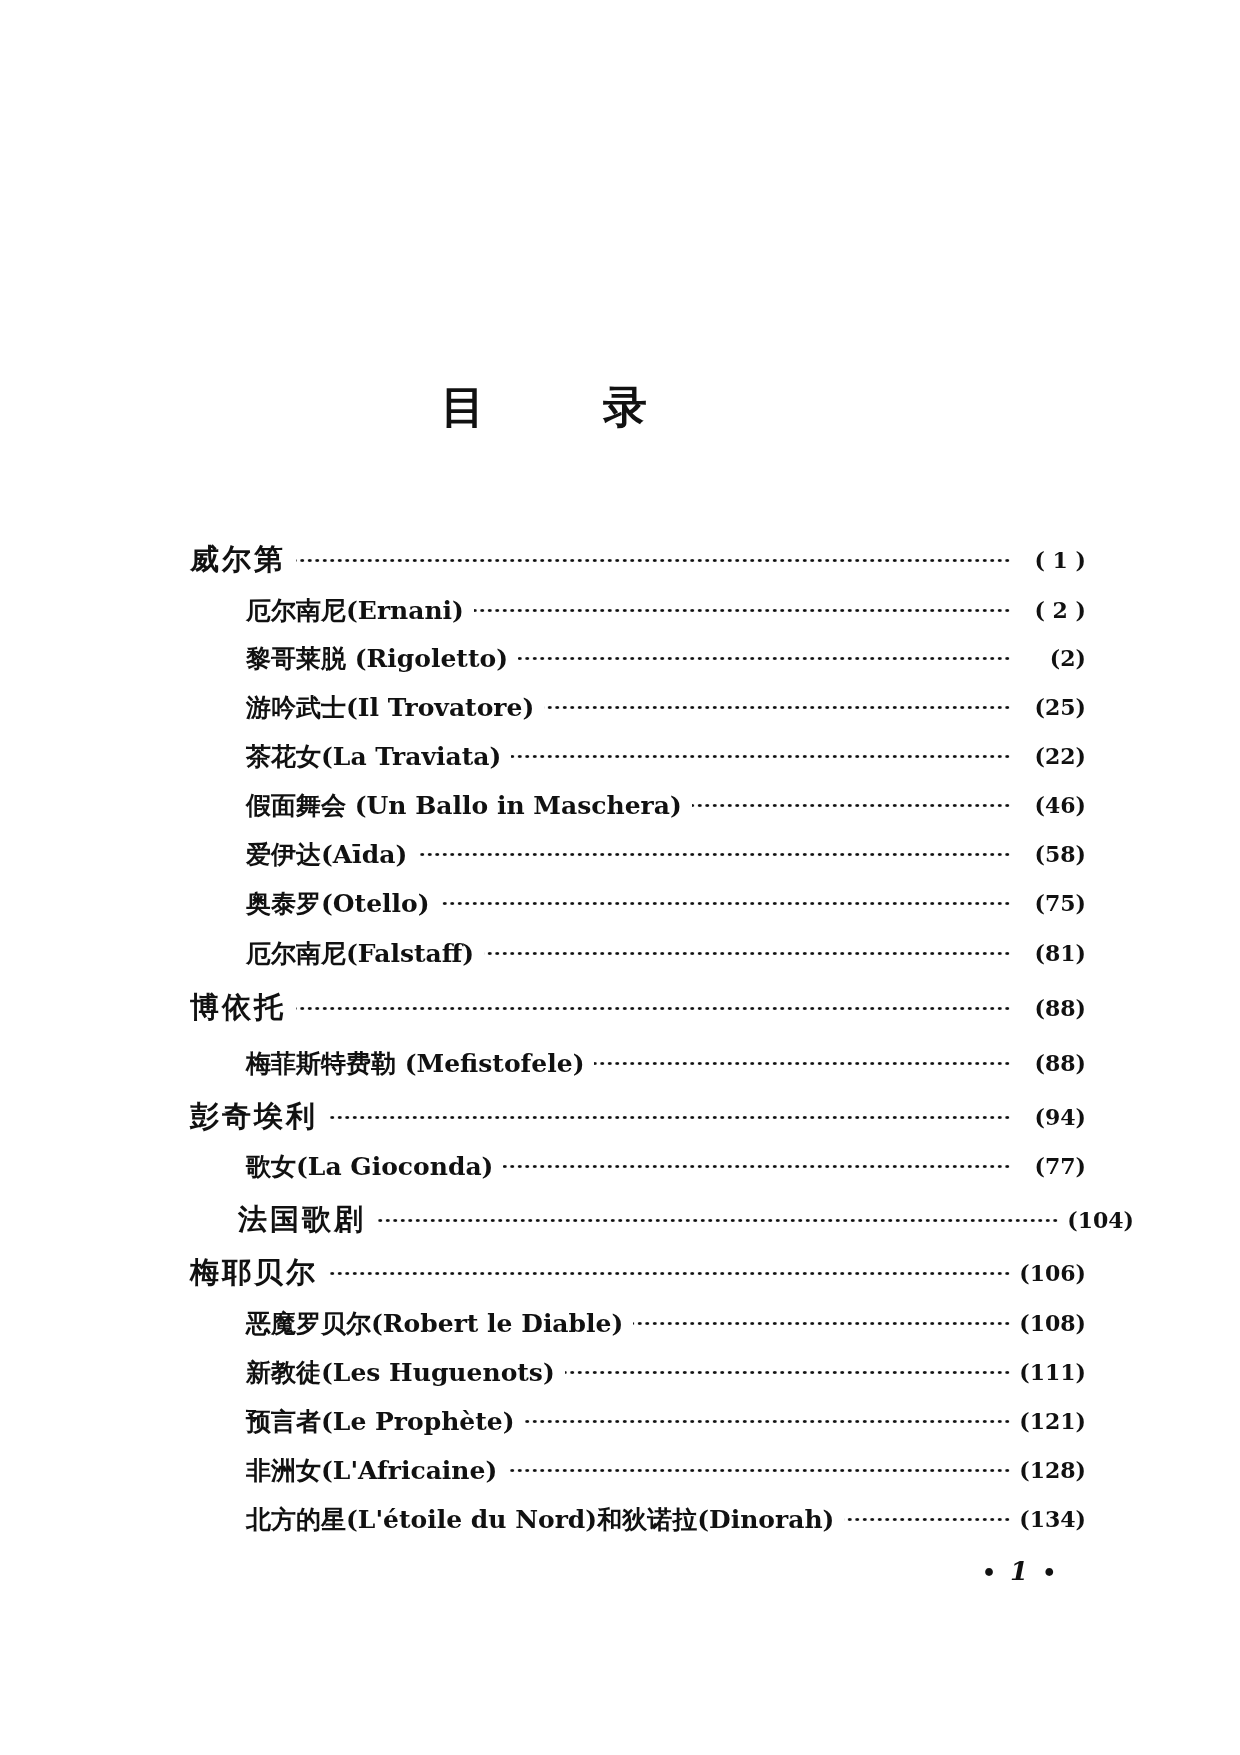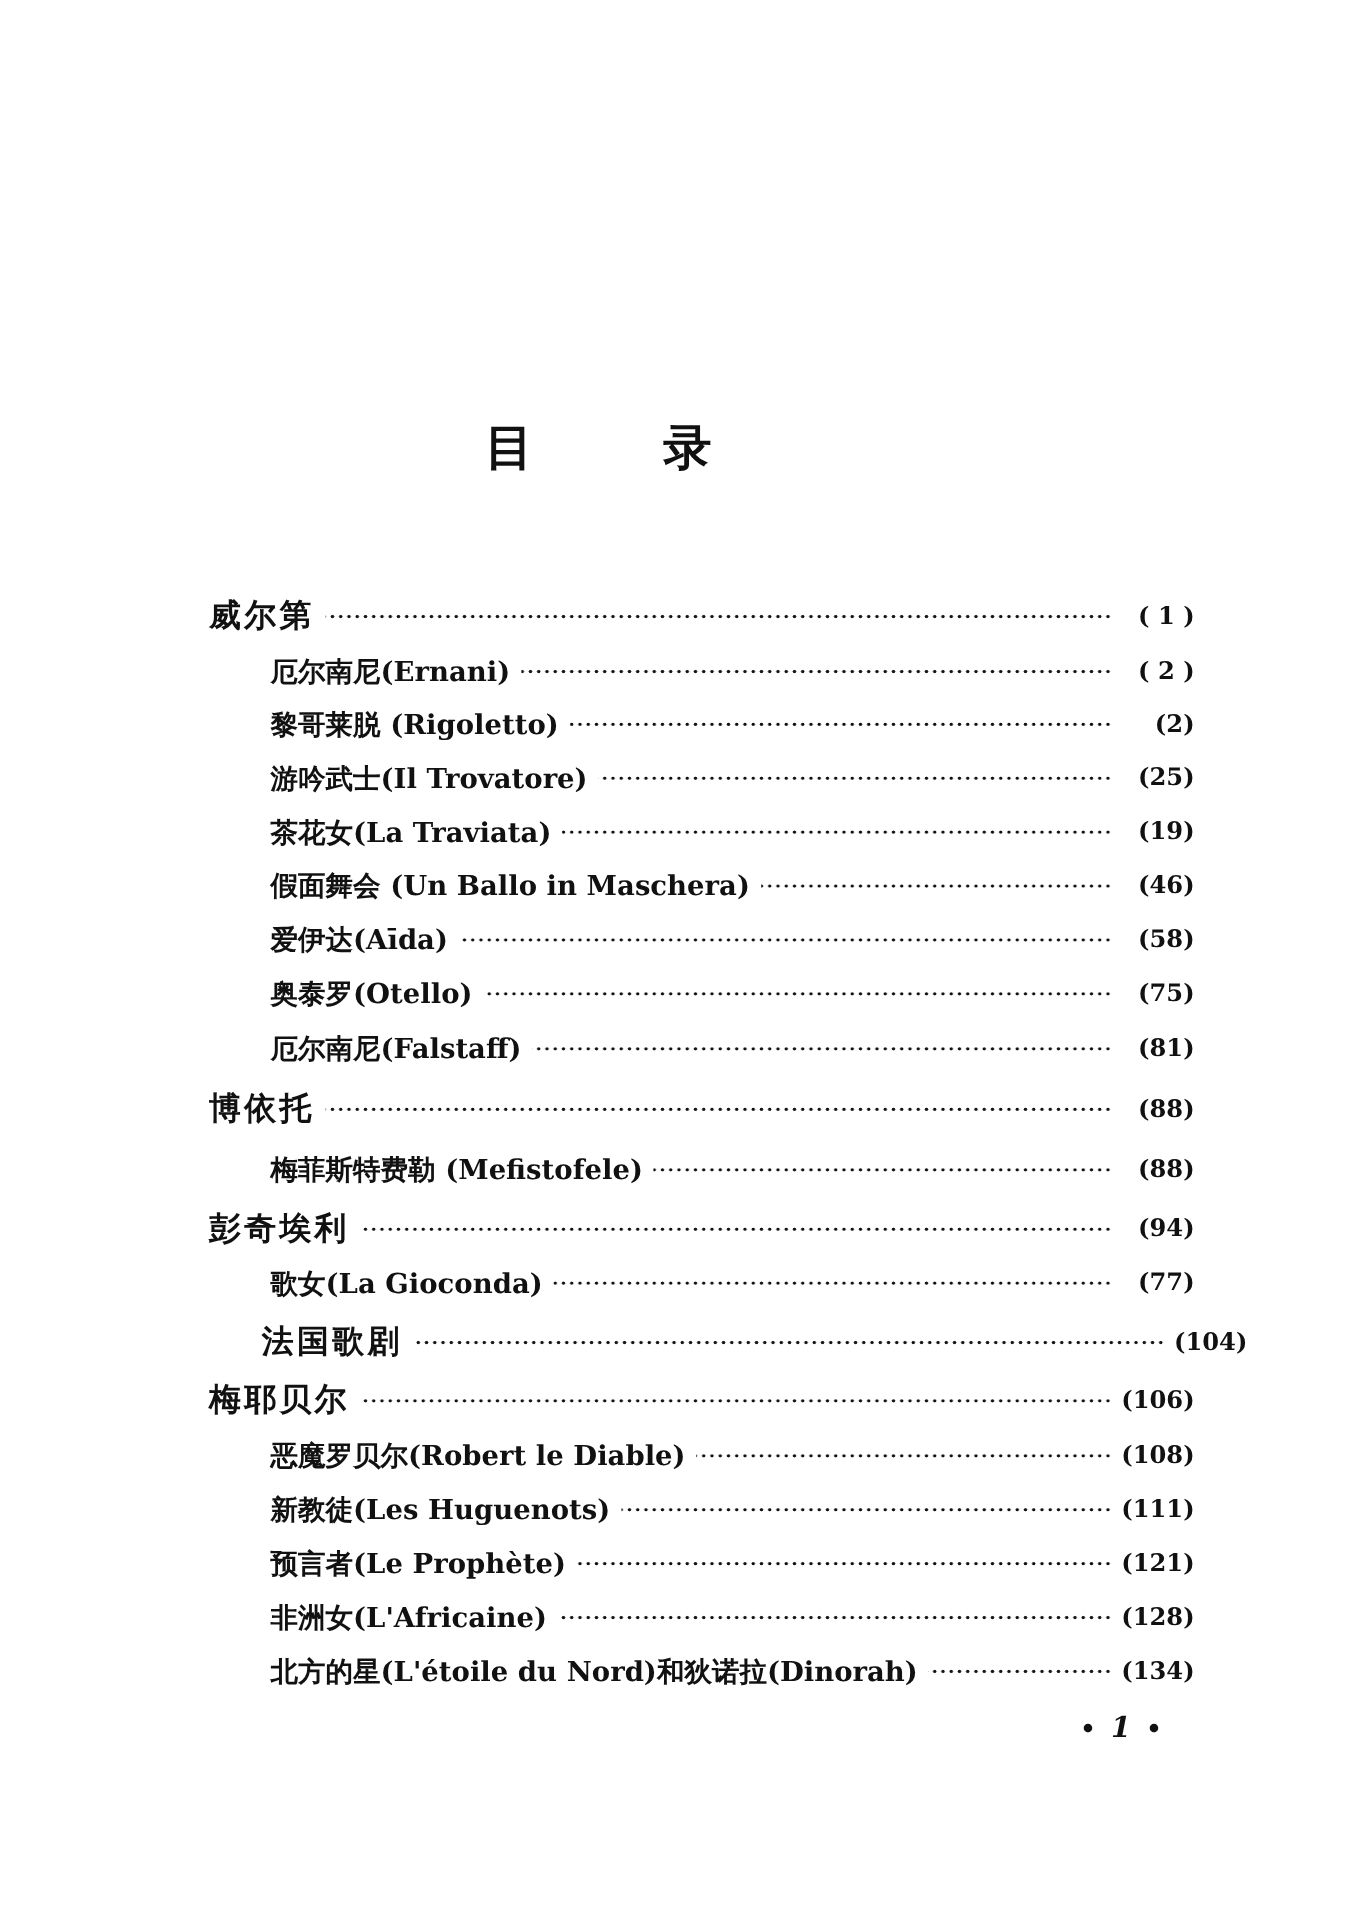--- a/index.html
+++ b/index.html
@@ -47,21 +47,21 @@
       <span class="page">(2)</span>
     </div>
     <div class="row lvl2" style="top: 687px;">
       <span class="leader"></span>
       <span class="label">游吟武士(Il Trovatore)</span>
       <span class="page">(25)</span>
     </div>
     <div class="row lvl2" style="top: 736px;">
       <span class="leader"></span>
       <span class="label">茶花女(La Traviata)</span>
-      <span class="page">(19)</span>
+      <span class="page">(22)</span>
     </div>
     <div class="row lvl2" style="top: 785px;">
       <span class="leader"></span>
       <span class="label">假面舞会 (Un Ballo in Maschera)</span>
       <span class="page">(46)</span>
     </div>
     <div class="row lvl2" style="top: 834px;">
       <span class="leader"></span>
       <span class="label">爱伊达(Aīda)</span>
       <span class="page">(58)</span>

